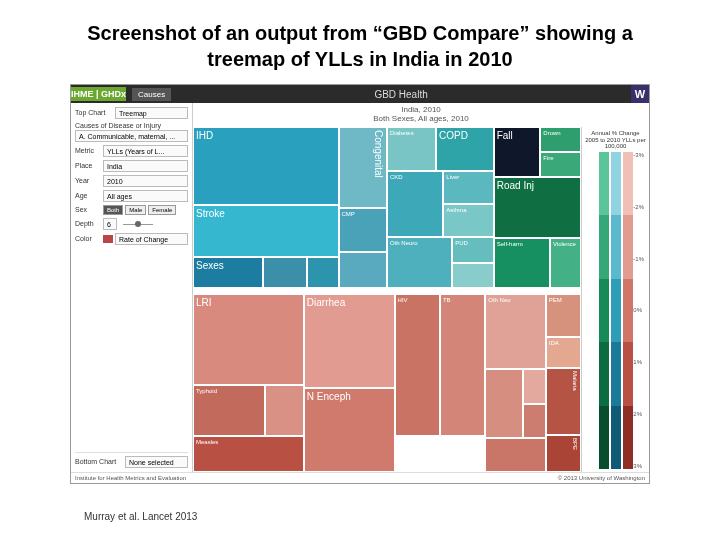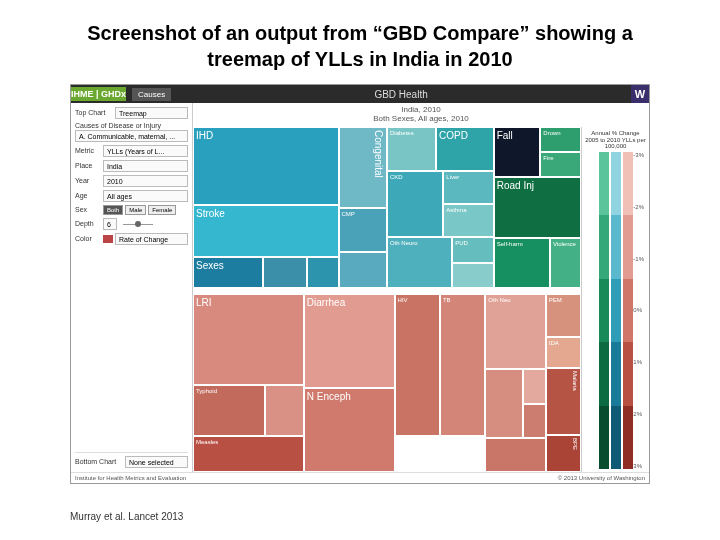--- a/index.html
+++ b/index.html
@@ -30,21 +30,21 @@
   .tm-bot { flex: 1.1; display: flex; min-height: 0; margin-top: 6px; }
   .cell { border: 1px solid #fff; color: #fff; font-size: 10px; padding: 2px; overflow: hidden; }
   .sm { font-size: 6px; }
   .legend { width: 68px; border-left: 1px solid #ccc; padding: 3px; font-size: 6px; display: flex; flex-direction: column; }
   .leg-title { font-size: 6px; color: #333; text-align: center; margin-bottom: 2px; line-height: 1.1; }
   .leg-bars { flex: 1; display: flex; justify-content: center; gap: 2px; position: relative; padding: 0 4px; }
   .leg-bar { width: 10px; display: flex; flex-direction: column; }
   .seg { flex: 1; }
   .leg-ticks { position: absolute; right: 2px; top: 0; bottom: 0; display: flex; flex-direction: column; justify-content: space-between; font-size: 6px; color: #555; }
   .footer { display: flex; justify-content: space-between; font-size: 6px; color: #555; padding: 2px 4px; border-top: 1px solid #ddd; }
-  .citation { position: absolute; bottom: 18px; left: 70px; font-size: 10px; color: #333; }
+  .citation { position: absolute; bottom: 18px; left: 84px; font-size: 10px; color: #333; }
   
   .col { display: flex; flex-direction: column; }
   .row { display: flex; }
 </style>
 </head>
 <body>
 
 <div class="slide-title">Screenshot of an output from “GBD Compare” showing a treemap of YLLs in India in 2010</div>
 
 <div class="app-wrap">

